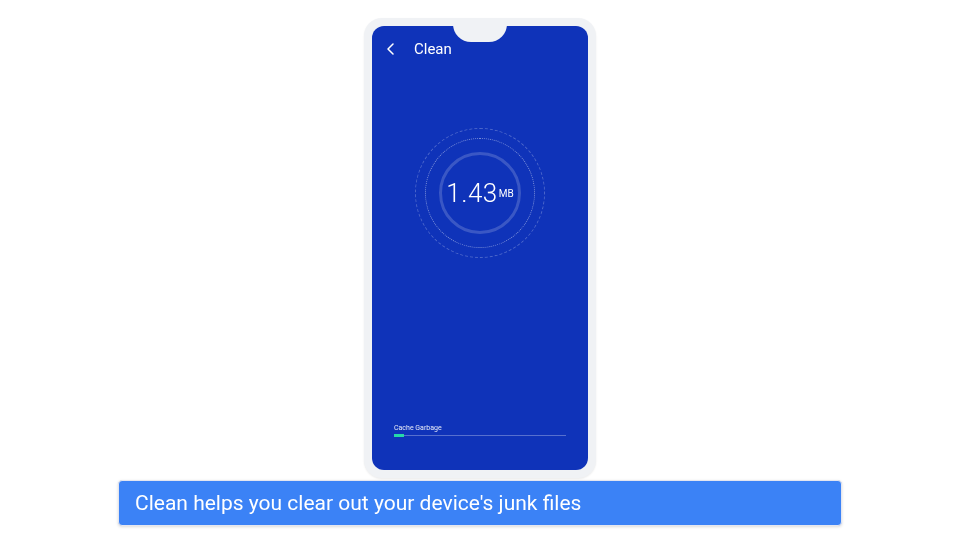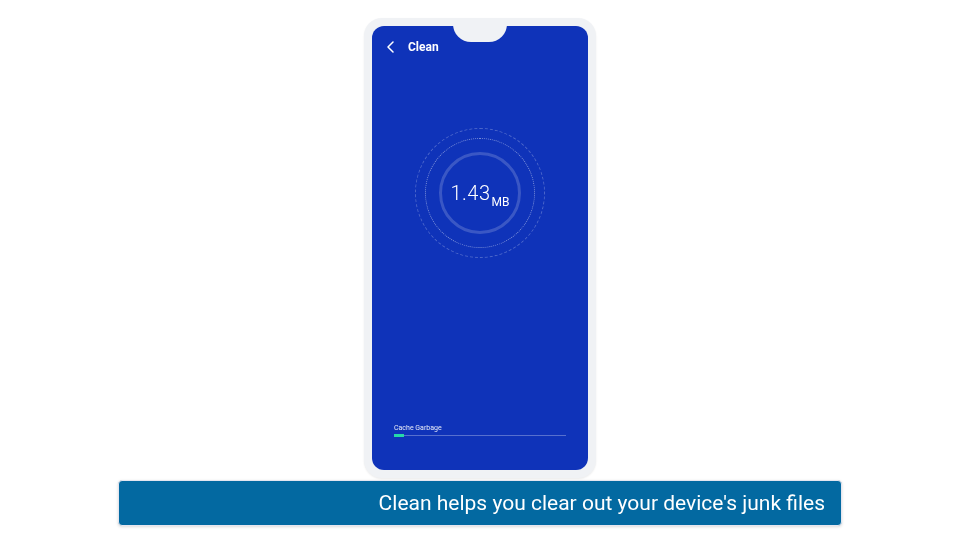--- a/index.html
+++ b/index.html
@@ -51,22 +51,23 @@
     }
     .back-icon {
       width: 14px;
       height: 14px;
       display: flex;
       align-items: center;
       justify-content: center;
     }
     .back-icon svg { display: block; }
     .header-title {
-      font-size: 12px;
-      font-weight: 700;
+      font-size: 15px;
+      font-weight: 400;
+      margin-left: 6px;
     }
     .gauge-wrap {
       position: absolute;
       top: 102px;
       left: 50%;
       transform: translateX(-50%);
       width: 130px;
       height: 130px;
     }
     .ring {
@@ -78,31 +79,31 @@
     .ring.mid   { top: 10px; left: 10px; width: 110px; height: 110px; border-color: rgba(255,255,255,0.45); }
     .ring.inner { top: 24px; left: 24px; width: 82px; height: 82px; border: 3px solid rgba(255,255,255,0.18); }
     .gauge-center {
       position: absolute;
       top: 0; left: 0; width: 100%; height: 100%;
       display: flex;
       align-items: center;
       justify-content: center;
     }
     .size-value {
-      font-size: 20px;
+      font-size: 26px;
       font-weight: 300;
       letter-spacing: 0.5px;
       text-align: right;
     }
     .size-unit {
-      font-size: 12px;
+      font-size: 10px;
       font-weight: 400;
       margin-left: 1px;
       position: relative;
-      top: 9px;
+      top: 0;
     }
     .categories {
       position: absolute;
       bottom: 26px;
       left: 22px;
       right: 22px;
     }
     .cat-item { margin-bottom: 8px; }
     .cat-label { font-size: 7px; opacity: 0.9; margin-bottom: 3px; }
     .cat-track {
@@ -115,25 +116,25 @@
       top: -0.5px;
       left: 0;
       height: 2.5px;
       background: #26d9a8;
     }
     .caption-bar {
       position: absolute;
       bottom: 14px;
       left: 118px;
       right: 118px;
-      background: #0369a1;
+      background: #3b82f6;
       border: 1px solid #e4e6f0;
       border-radius: 4px;
       padding: 10px 16px;
-      text-align: right;
+      text-align: left;
       color: #fff;
       font-size: 21px;
       font-weight: 400;
       box-shadow: 0 1px 3px rgba(0,0,0,0.15);
     }
   </style>
 </head>
 <body>
 
 <div class="phone-frame">

